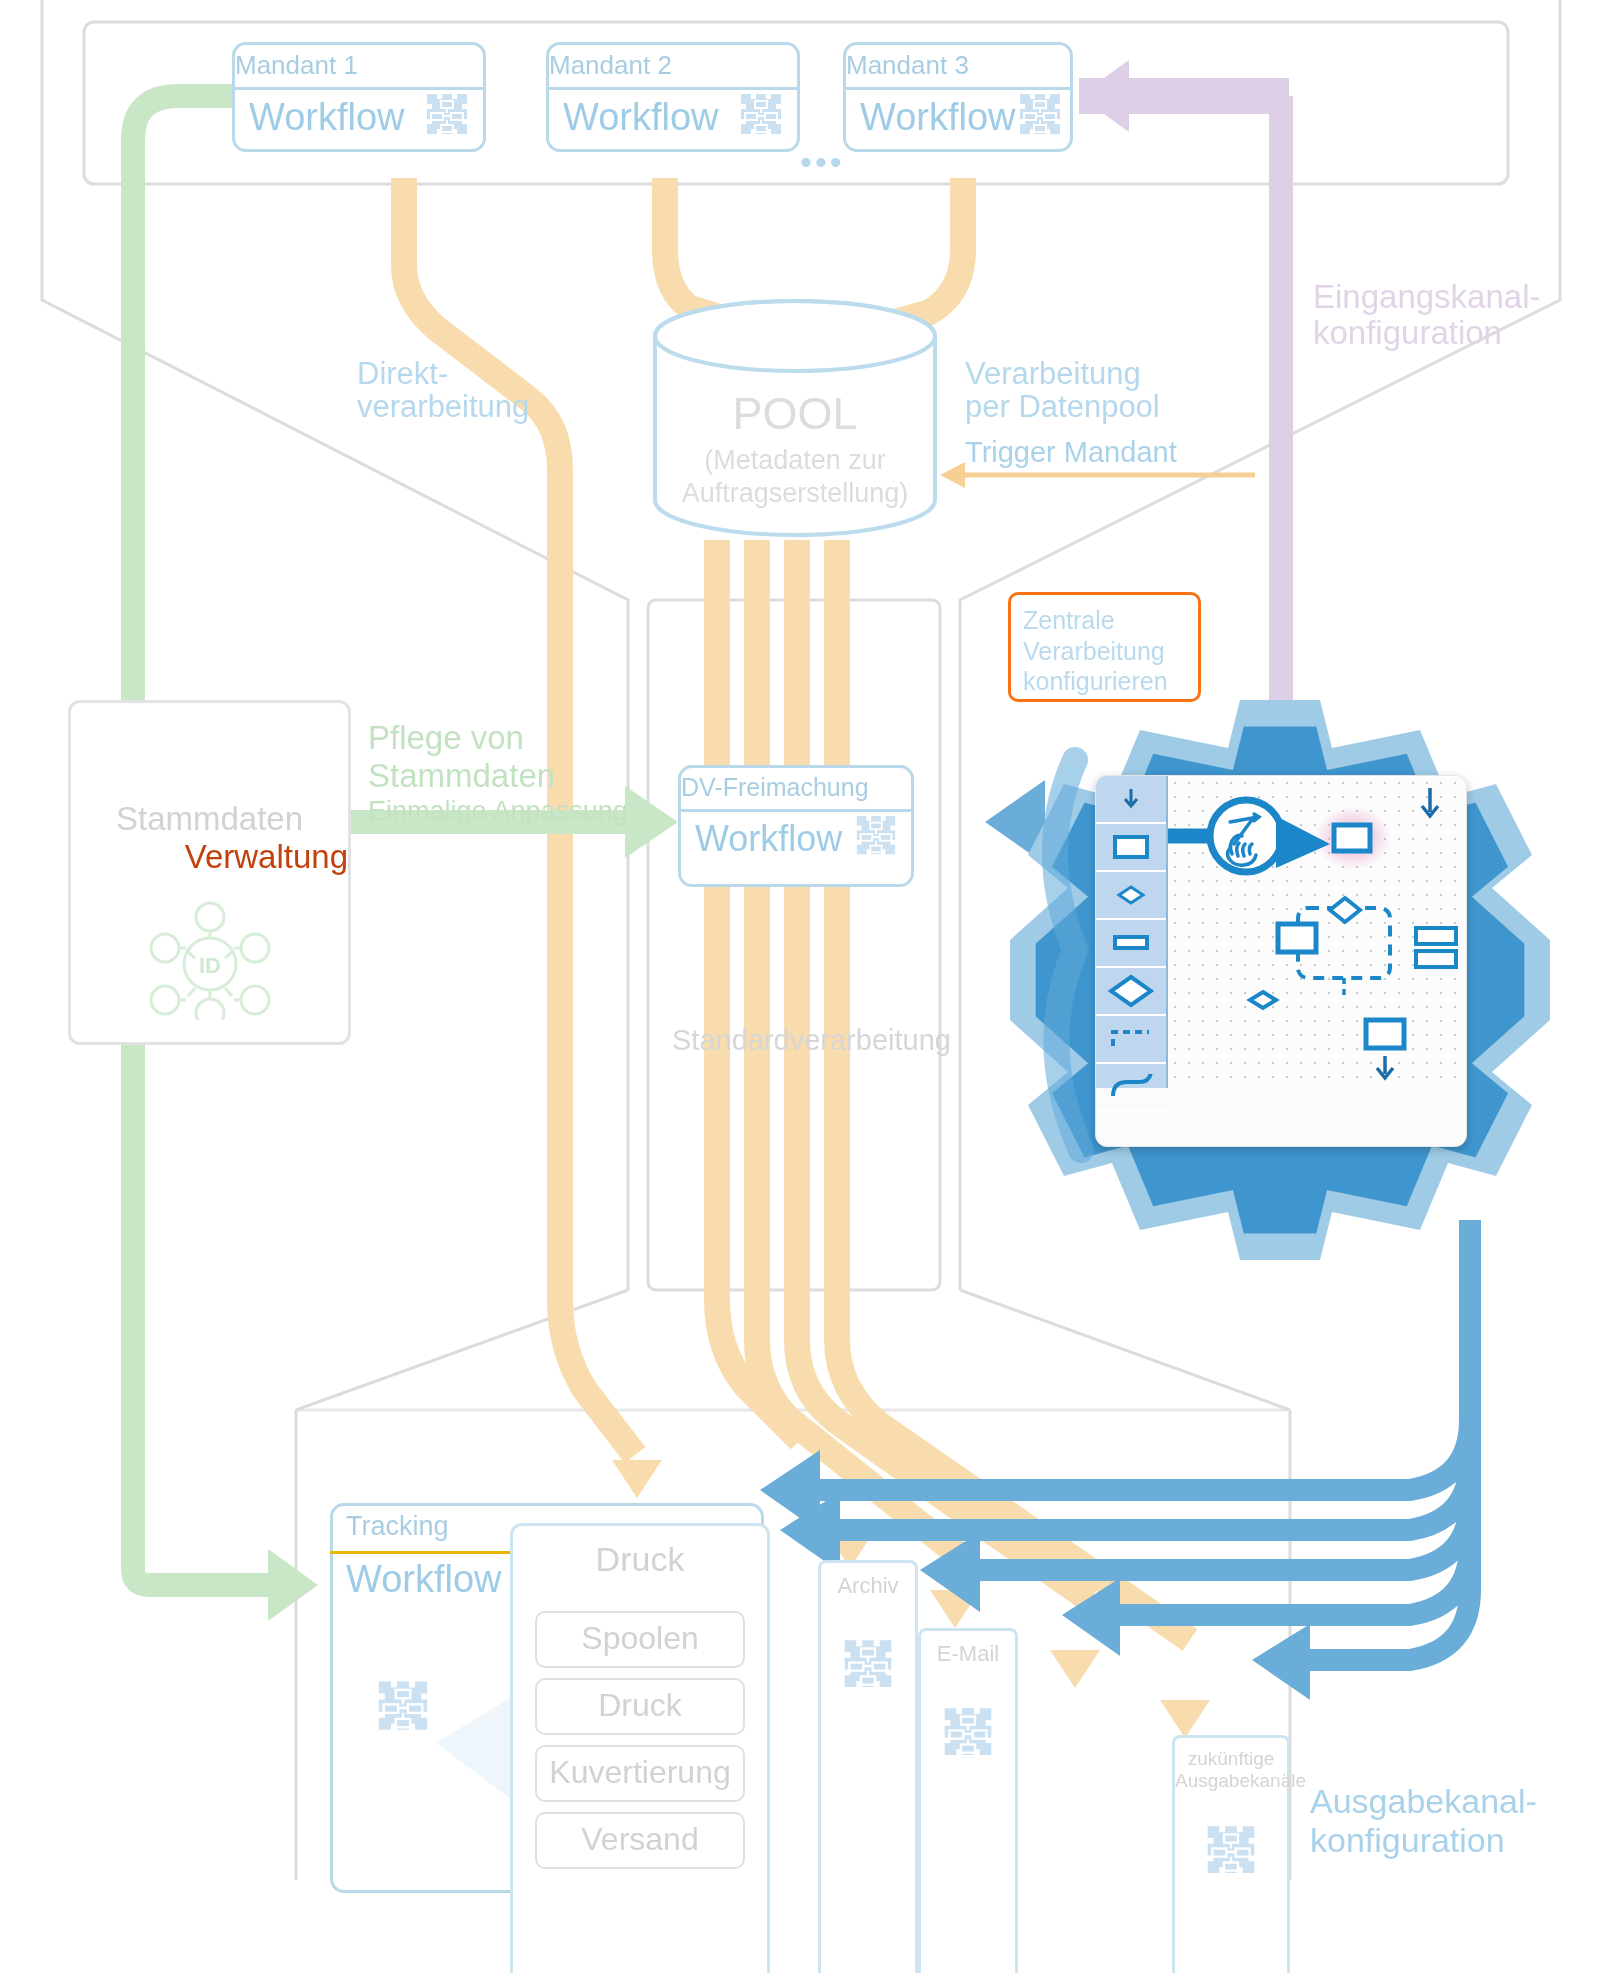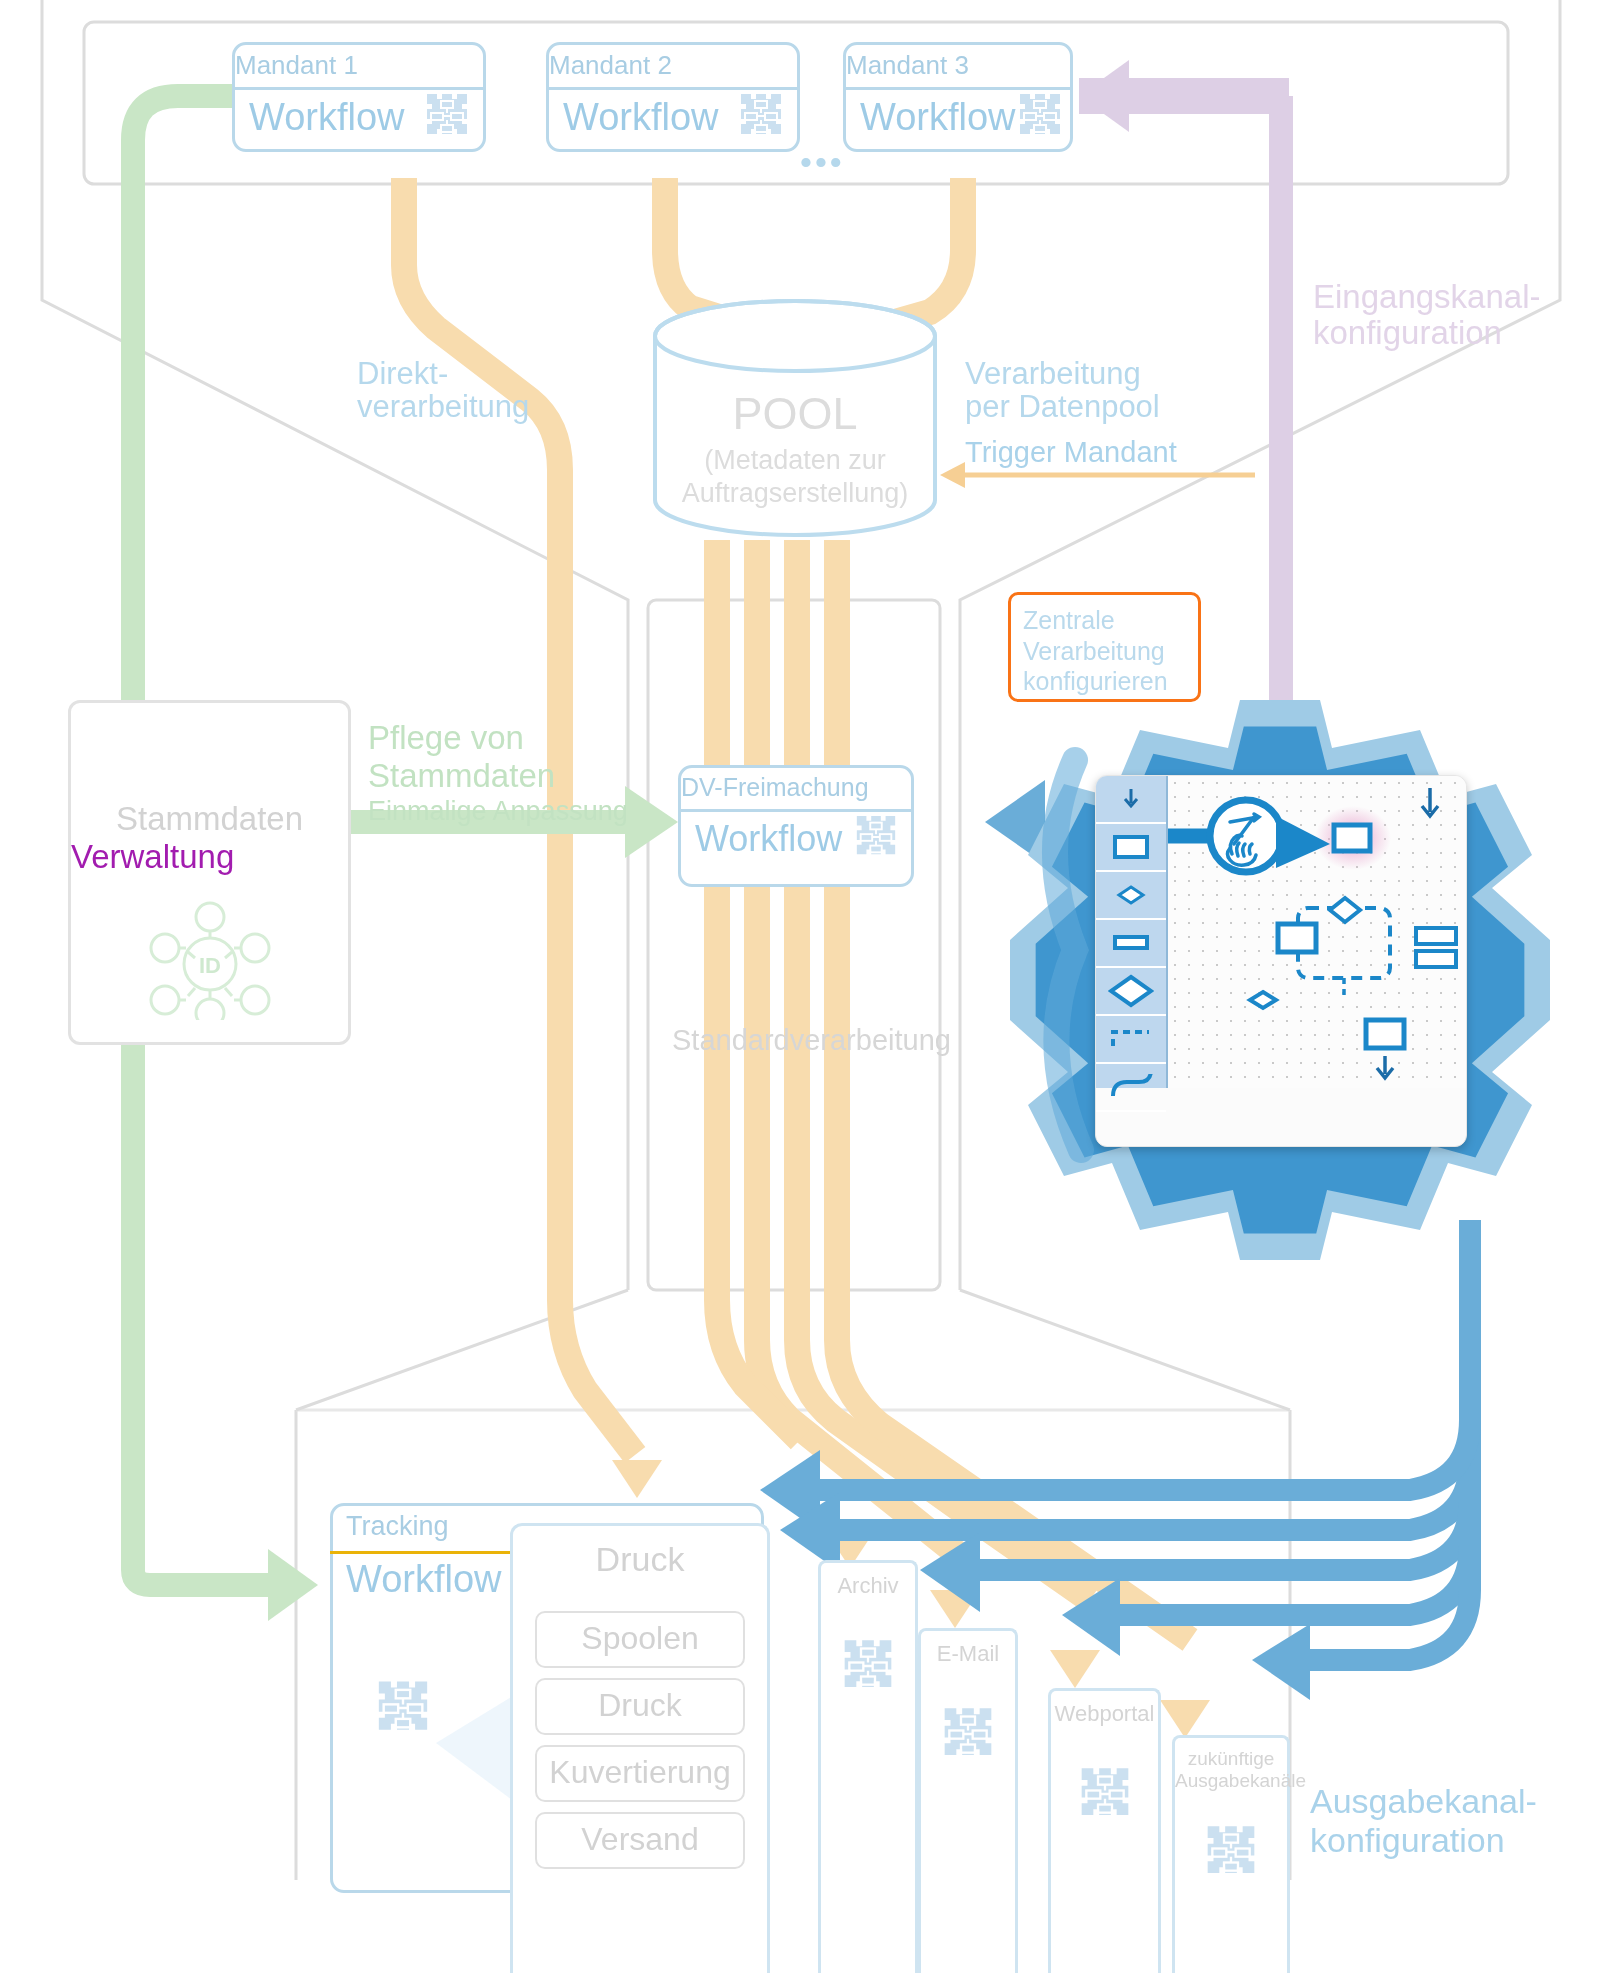--- a/index.html
+++ b/index.html
@@ -284,21 +284,21 @@
 
   <div class="tl t-purple" style="left:1313px;top:277px;font-size:33px;">Eingangskanal-</div>
   <div class="tl t-purple" style="left:1313px;top:313px;font-size:33px;">konfiguration</div>
 
   <div class="pool-label" style="left:655px;top:388px;width:280px;font-size:45px;">POOL</div>
   <div class="pool-label" style="left:655px;top:445px;width:280px;font-size:27px;">(Metadaten zur</div>
   <div class="pool-label" style="left:655px;top:478px;width:280px;font-size:27px;">Auftragserstellung)</div>
 
   <div class="node greybox" style="left:68px;top:700px;width:283px;height:345px;">
     <div style="text-align:center;color:#d2d2d2;font-size:33px;margin-top:97px;">Stammdaten</div>
-    <div style="text-align:left;color:#a21caf;font-size:33px;">Verwaltung</div>
+    <div style="text-align:right;color:#c2410c;font-size:33px;">Verwaltung</div>
     <div style="display:flex;justify-content:center;margin-top:24px;">
       <svg width="140" height="120" viewBox="0 0 140 120">
         <g fill="none" stroke="#d7edd7" stroke-width="3">
           <circle cx="70" cy="17" r="14"></circle>
           <circle cx="25" cy="48" r="14"></circle>
             <circle cx="115" cy="48" r="14"></circle>
           <circle cx="25" cy="100" r="14"></circle>
             <circle cx="115" cy="100" r="14"></circle>
           <circle cx="70" cy="113" r="14"></circle>
           <circle cx="70" cy="64" r="26"></circle>
@@ -478,37 +478,20 @@
               <rect x="8" y="21" width="12" height="7"></rect>
             <rect x="28" y="21" width="12" height="7"></rect>
               <rect x="18" y="33" width="12" height="7"></rect>
             <path d="M24 16v5M24 28v5M20 24h8"></path>
           </g>
         </svg>
       </div>
     </div>
   </div>
 
-  <div class="envcard" style="left:1048px;top:1688px;width:113px;height:285px;">
-    <div class="inner" style="height:285px;">
-      <div class="title">Webportal</div>
-      <div style="display:flex;justify-content:center;margin-top:40px;">
-        <svg width="56" height="56" viewBox="0 0 48 48">
-          <path fill="#cbe0f0" d="M19 2h10v5h5V2h10v10h-5v5h5v10h-5v5h5v10H34v-5h-5v5H19v-5h-5v5H4V32h5v-5H4V17h5v-5H4V2h10v5h5z"></path>
-          <g stroke="#fff" stroke-width="2" fill="none">
-            <rect x="18" y="9" width="12" height="7"></rect>
-              <rect x="8" y="21" width="12" height="7"></rect>
-            <rect x="28" y="21" width="12" height="7"></rect>
-              <rect x="18" y="33" width="12" height="7"></rect>
-            <path d="M24 16v5M24 28v5M20 24h8"></path>
-          </g>
-        </svg>
-      </div>
-    </div>
-  </div>
 
   <div class="envcard" style="left:1172px;top:1735px;width:118px;height:238px;">
     <div class="inner" style="height:238px;">
       <div class="title" style="font-size:19px;">zukünftige</div>
       <div class="title" style="font-size:19px;padding-top:0;">Ausgabekanäle</div>
       <div style="display:flex;justify-content:center;margin-top:32px;">
         <svg width="56" height="56" viewBox="0 0 48 48">
           <path fill="#cbe0f0" d="M19 2h10v5h5V2h10v10h-5v5h5v10h-5v5h5v10H34v-5h-5v5H19v-5h-5v5H4V32h5v-5H4V17h5v-5H4V2h10v5h5z"></path>
           <g stroke="#fff" stroke-width="2" fill="none">
             <rect x="18" y="9" width="12" height="7"></rect>

